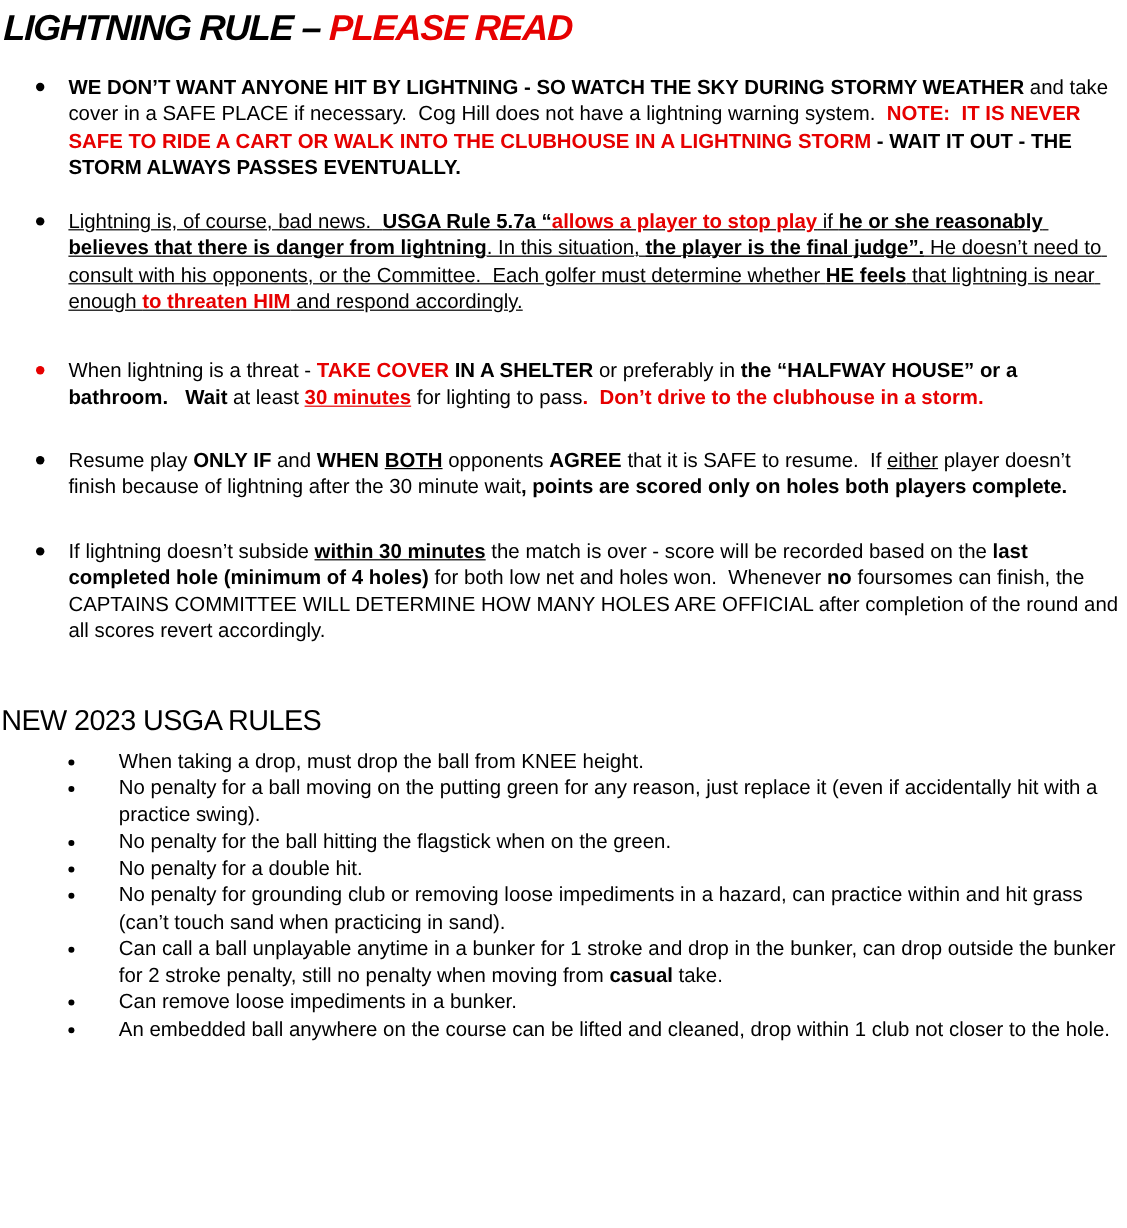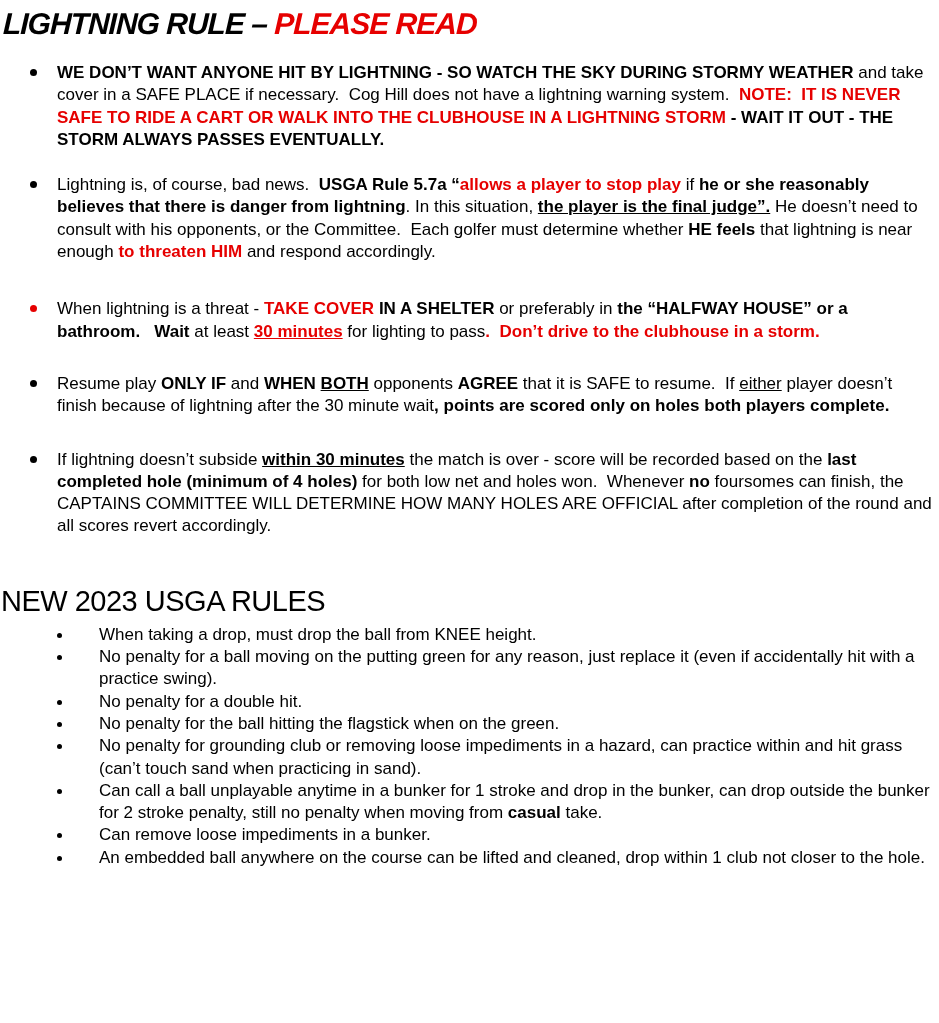--- a/index.html
+++ b/index.html
@@ -23,33 +23,33 @@
   }
   .doc-title .t-red { color: var(--red); }
 
   
   ul.s1 { list-style: none; margin: 0; padding: 0; }
   ul.s1 > li {
     position: relative; padding-left: 57px; padding-right: 4px;
     white-space: pre-wrap;
   }
   ul.s1 > li:nth-child(1) { margin-bottom: 23px; }
-  ul.s1 > li:nth-child(2) { margin-bottom: 35px; }
+  ul.s1 > li:nth-child(2) { margin-bottom: 35px; text-decoration: underline; }
   ul.s1 > li:nth-child(3) { margin-bottom: 30px; }
   ul.s1 > li:nth-child(4) { margin-bottom: 31px; margin-top: 15px; }
   .dot1 {
     position: absolute; left: 30px; top: 7px;
     width: 7px; height: 7px; border-radius: 50%; background: #000;
   }
   .dot1.red { background: var(--red); }
 
   
   .usga-heading {
     margin: 46px 0 6px 0; padding-left: 1px;
-    font-size: 29px; line-height: 34px; font-weight: normal;
+    font-size: 24px; line-height: 34px; font-weight: normal;
     letter-spacing: -0.5px;
   }
 
   
   ul.s2 { list-style: none; margin: 0; padding: 0; }
   ul.s2 > li {
     position: relative; padding-left: 99px; padding-right: 8px;
     white-space: pre-wrap;
   }
   .dot2 {
@@ -75,21 +75,21 @@
       <li><span class="dot1 red"></span><span>When lightning is a threat - </span><span class="b r">TAKE COVER</span><span class="b"> IN A SHELTER</span><span> or preferably in </span><span class="b">the “HALFWAY HOUSE” or a bathroom.</span><span>   </span><span class="b">Wait</span><span> at least </span><span class="b r u">30 minutes</span><span> for lighting to pass</span><span class="b r">.  Don’t drive to the clubhouse in a storm.</span></li>
       <li><span class="dot1"></span><span>Resume play </span><span class="b">ONLY IF</span><span> and </span><span class="b">WHEN </span><span class="b u">BOTH</span><span> opponents </span><span class="b">AGREE</span><span> that it is SAFE to resume.  If </span><span class="u">either</span><span> player doesn’t finish because of lightning after the 30 minute wait</span><span class="b">, points are scored only on holes both players complete.</span></li>
       <li><span class="dot1"></span><span>If lightning doesn’t subside </span><span class="b u">within 30 minutes</span><span> the match is over - score will be recorded based on the </span><span class="b">last completed hole (minimum of 4 holes)</span><span> for both low net and holes won.  Whenever </span><span class="b">no</span><span> foursomes can finish, the CAPTAINS COMMITTEE WILL DETERMINE HOW MANY HOLES ARE OFFICIAL after completion of the round and all scores revert accordingly.</span></li>
     </ul>
 
   <h2 class="usga-heading">NEW 2023 USGA RULES</h2>
 
   <ul class="s2">
       <li><span class="dot2"></span><span>When taking a drop, must drop the ball from KNEE height.</span></li>
       <li><span class="dot2"></span><span>No penalty for a ball moving on the putting green for any reason, just replace it (even if accidentally hit with a practice swing).</span></li>
+      <li><span class="dot2"></span><span>No penalty for the ball hitting the flagstick when on the green.</span></li>
       <li><span class="dot2"></span><span>No penalty for a double hit.</span></li>
-      <li><span class="dot2"></span><span>No penalty for the ball hitting the flagstick when on the green.</span></li>
       <li><span class="dot2"></span><span>No penalty for grounding club or removing loose impediments in a hazard, can practice within and hit grass (can’t touch sand when practicing in sand).</span></li>
       <li><span class="dot2"></span><span>Can call a ball unplayable anytime in a bunker for 1 stroke and drop in the bunker, can drop outside the bunker for 2 stroke penalty, still no penalty when moving from </span><span class="b">casual</span><span> take.</span></li>
       <li><span class="dot2"></span><span>Can remove loose impediments in a bunker.</span></li>
       <li><span class="dot2"></span><span>An embedded ball anywhere on the course can be lifted and cleaned, drop within 1 club not closer to the hole.</span></li>
     </ul>
 
 </div>
 
 </body></html>

